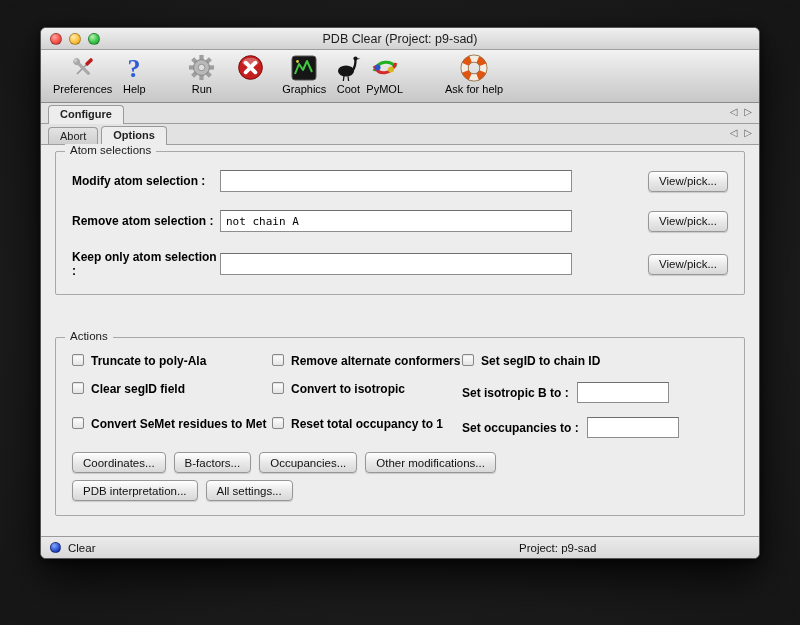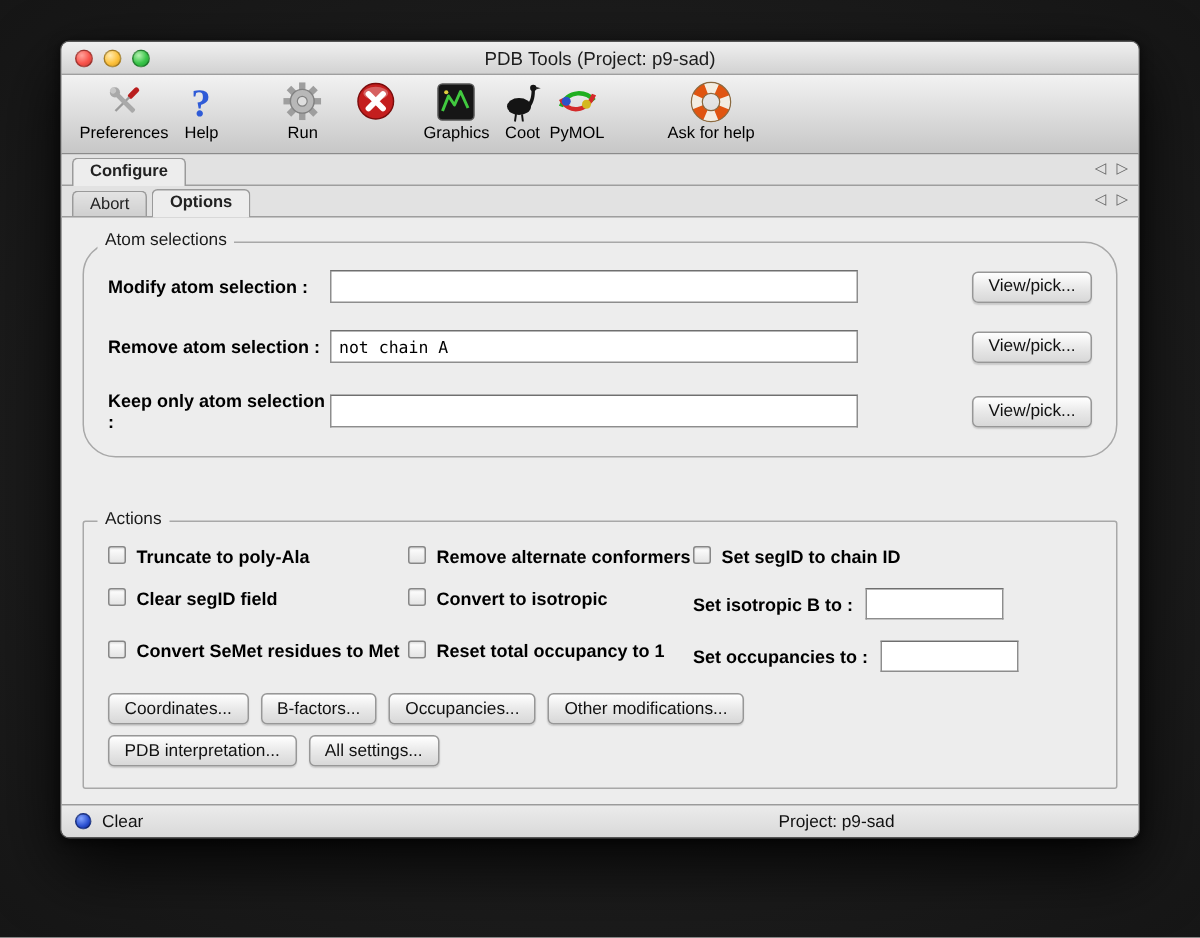--- a/index.html
+++ b/index.html
@@ -57,21 +57,21 @@
   .pager { position: absolute; right: 7px; top: 3px; font-size: 10px; color: #666; }
   .pager span { margin-left: 4px; cursor: default; }
   
   .groupbox {
     border: 1px solid #a8a8a8; border-radius: 2px; margin: 0 14px; position: relative;
   }
   .groupbox .gtitle {
     position: absolute; top: -8px; left: 9px; background: #ededed; padding: 0 5px;
     font-size: 11.5px; color: #1a1a1a;
   }
-  .gb-atoms { margin-top: 16px; padding: 12px 16px 10px 16px; border-radius: 22px; }
+  .gb-atoms { margin-top: 6px; padding: 12px 16px 10px 16px; }
   .gb-actions { margin-top: 42px; padding: 16px 16px 14px 16px; }
   
   .selrow { display: flex; align-items: center; padding: 6px 0; }
   .selrow + .selrow { margin-top: 6px; }
   .selrow .slabel { width: 148px; font-size: 12px; font-weight: bold; color: #000; }
   .selrow input[type=text] {
     width: 352px; height: 22px; border: 1px solid #8d8d8d; border-top-color: #6f6f6f;
     background: #fff; font-family: "DejaVu Sans Mono", monospace; font-size: 11px;
     padding: 0 5px; outline: none;
   }
@@ -117,21 +117,21 @@
 <body>
 
 <div class="window">
 
   <div class="titlebar">
     <div class="lights">
       <div class="light red"></div>
       <div class="light yellow"></div>
       <div class="light green"></div>
     </div>
-    <span>PDB Tools (Project: p9-sad)</span>
+    <span>PDB Clear (Project: p9-sad)</span>
   </div>
 
   <div class="toolbar">
 
     <div class="tool t-prefs">
       <span class="ic">
         <svg width="28" height="28" viewBox="0 0 28 28">
           <g transform="rotate(45 14 14)">
             <rect x="12.2" y="1" width="3.6" height="9" rx="1.6" fill="#b91d1d"></rect>
             <rect x="13.2" y="9.5" width="1.6" height="13" fill="#9a9a9a"></rect>

